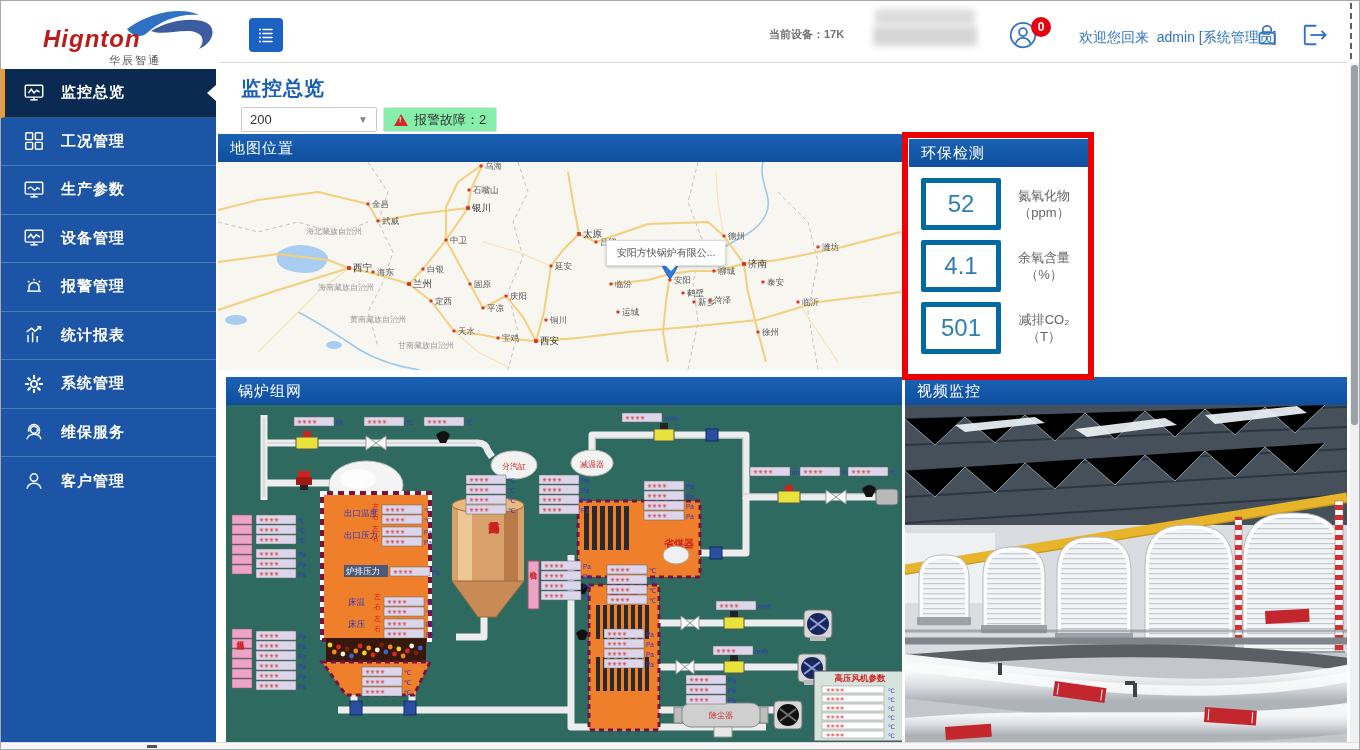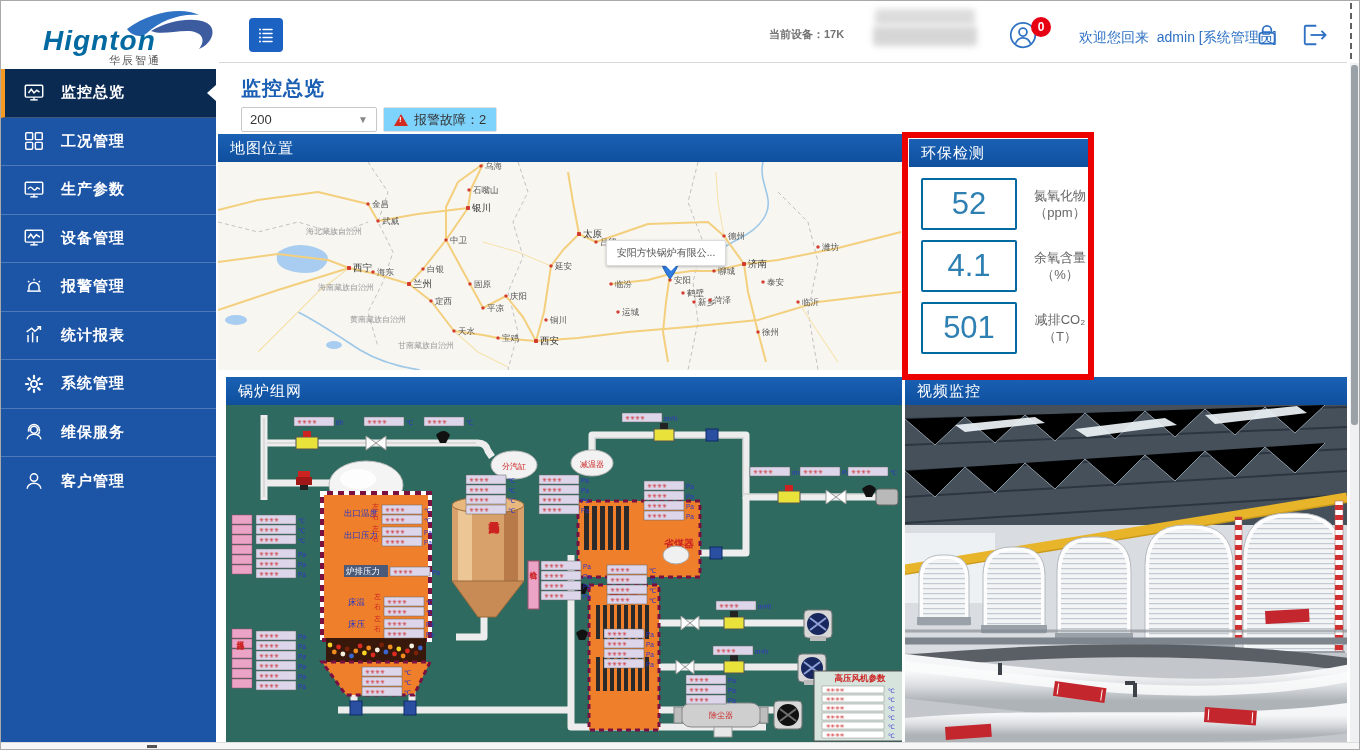--- a/index.html
+++ b/index.html
@@ -4,21 +4,21 @@
 <style>
   html,body{margin:0;padding:0;background:#e9e9e9;}
   *{box-sizing:border-box;}
   #screen{position:relative;width:1360px;height:750px;background:#fff;
     font-family:"Liberation Sans","DejaVu Sans",sans-serif;overflow:hidden;
     border:1px solid #a9a9a9;}
   
   #hdr{position:absolute;left:0;top:0;width:1360px;height:68px;background:#fff;}
   #hdr .hline{position:absolute;left:218px;top:61px;right:14px;height:1px;background:#d9d9d9;}
   #logo{position:absolute;left:30px;top:8px;width:190px;height:54px;}
-  #logo .brand{position:absolute;left:12px;top:16px;font-size:28px;font-weight:bold;color:#0369a1;letter-spacing:1px;font-style:italic;}
+  #logo .brand{position:absolute;left:12px;top:16px;font-size:24px;font-weight:bold;color:#b91c1c;letter-spacing:1px;font-style:italic;}
   #logo .sub{position:absolute;left:78px;top:44px;font-size:11px;color:#555;letter-spacing:2px;}
   #menuBtn{position:absolute;left:248px;top:17px;width:34px;height:34px;background:#1b62c3;border-radius:4px;border:none;cursor:pointer;display:flex;align-items:center;justify-content:center;}
   .devTxt{position:absolute;left:768px;top:26px;font-size:11px;font-weight:bold;color:#737373;}
   .blur1{position:absolute;left:874px;top:8px;width:100px;height:16px;background:#dcdcdc;filter:blur(3px);border-radius:3px;}
   .blur2{position:absolute;left:872px;top:25px;width:104px;height:20px;background:#d6d6d6;filter:blur(3px);border-radius:3px;}
   #userIco{position:absolute;left:1008px;top:20px;width:28px;height:28px;cursor:pointer;}
   #badge{position:absolute;left:1030px;top:16px;min-width:20px;height:20px;border-radius:10px;background:#e60012;color:#fff;font-size:12px;font-weight:bold;display:flex;align-items:center;justify-content:center;padding:0 5px;}
   #welcome{position:absolute;left:1078px;top:28px;font-size:14px;color:#2f72c4;}
   #lockIco{position:absolute;left:1253px;top:20px;width:26px;height:28px;cursor:pointer;}
   #outIco{position:absolute;left:1298px;top:20px;width:30px;height:28px;cursor:pointer;}
@@ -29,39 +29,39 @@
   .sitem .lbl{color:#fff;font-size:15px;font-weight:bold;letter-spacing:1px;}
   .sitem svg{margin:0 16px 0 22px;flex:0 0 auto;}
   .sitem.active{background:#0a2a52;border-left:4px solid #f59a23;}
   .sitem.active svg{margin-left:18px;}
   .sitem.active::after{content:"";position:absolute;right:0;top:50%;margin-top:-8px;border-top:8px solid transparent;border-bottom:8px solid transparent;border-right:9px solid #ffffff;}
   
   #main{position:absolute;left:215px;top:62px;width:1145px;height:688px;background:#fff;}
   #pageTitle{position:absolute;left:25px;top:12px;font-size:20px;font-weight:bold;color:#1a5fb3;letter-spacing:1px;}
   #devSel{position:absolute;left:25px;top:44px;width:136px;height:25px;background:#fff;border:1px solid #c8c8c8;border-radius:2px;font-size:13px;color:#333;display:flex;align-items:center;padding:0 8px;cursor:pointer;}
   #devSel .caret{margin-left:auto;color:#888;font-size:10px;}
-  #almChip{position:absolute;left:167px;top:44px;height:25px;background:#7dd3fc;border:1px solid #e1e1e1;border-radius:2px;display:flex;align-items:center;padding:0 10px;font-size:13px;color:#333;}
+  #almChip{position:absolute;left:167px;top:44px;height:25px;background:#86efac;border:1px solid #e1e1e1;border-radius:2px;display:flex;align-items:center;padding:0 10px;font-size:13px;color:#333;}
   .tri{width:0;height:0;border-left:7px solid transparent;border-right:7px solid transparent;border-bottom:12px solid #d42b20;position:relative;margin-right:6px;}
   .tri::after{content:"!";position:absolute;left:-2px;top:1px;color:#fff;font-size:8px;font-weight:bold;}
   .panel{position:absolute;background:#fff;}
   .phead{height:28px;background:linear-gradient(#1a61b4,#0f4f9e);color:#fff;font-size:15px;display:flex;align-items:center;padding-left:12px;letter-spacing:1px;}
   .pbody{position:relative;overflow:hidden;background:#fff;}
   
   #p-map{left:2px;top:71px;width:684px;height:228px;}
   #p-map .pbody{height:208px;}
   #p-env{left:693px;top:76px;width:180px;height:236px;}
   #p-env .pbody{height:208px;}
   #envBox{position:absolute;left:686px;top:69px;width:192px;height:248px;border:6px solid #ec0000;z-index:6;pointer-events:none;}
   #p-alm{left:882px;top:71px;width:249px;height:236px;}
   #p-boiler{left:2px;top:314px;width:684px;height:366px;padding-left:8px;}
   #p-video{left:689px;top:314px;width:442px;height:366px;}
   .pbody.tall{height:338px;}
   
   .metric{position:absolute;left:12px;display:flex;align-items:center;}
-  .mval{width:96px;height:52px;border:2px solid #0369a1;border-radius:2px;display:flex;align-items:center;justify-content:center;font-size:31px;color:#2e7fb2;}
+  .mval{width:80px;height:52px;border:5px solid #0369a1;border-radius:2px;display:flex;align-items:center;justify-content:center;font-size:24px;color:#2e7fb2;}
   .mlab{margin-left:10px;text-align:center;color:#666;font-size:13px;line-height:17px;width:66px;}
   
   .almRow{display:flex;align-items:center;margin:14px 0 0 18px;}
   .almRow .tri2{width:0;height:0;border-left:10px solid transparent;border-right:10px solid transparent;border-bottom:18px solid #d42b20;position:relative;margin-right:9px;}
   .almRow .tri2::after{content:"!";position:absolute;left:-2.5px;top:3px;color:#fff;font-size:11px;font-weight:bold;}
   .almRow .atxt{color:#e84040;font-size:20px;letter-spacing:1px;}
   
   #mapTip{position:absolute;left:388px;top:78px;width:120px;height:26px;background:#fff;border:1px solid #dcdcdc;border-radius:2px;box-shadow:0 1px 3px rgba(0,0,0,.25);font-size:10px;color:#555;display:flex;align-items:center;justify-content:center;z-index:3;}
   #mapTip::after{content:"";position:absolute;left:58px;bottom:-6px;border-left:6px solid transparent;border-right:6px solid transparent;border-top:6px solid #fff;}
   #mapPin{position:absolute;left:442px;top:92px;width:20px;height:26px;z-index:2;}

